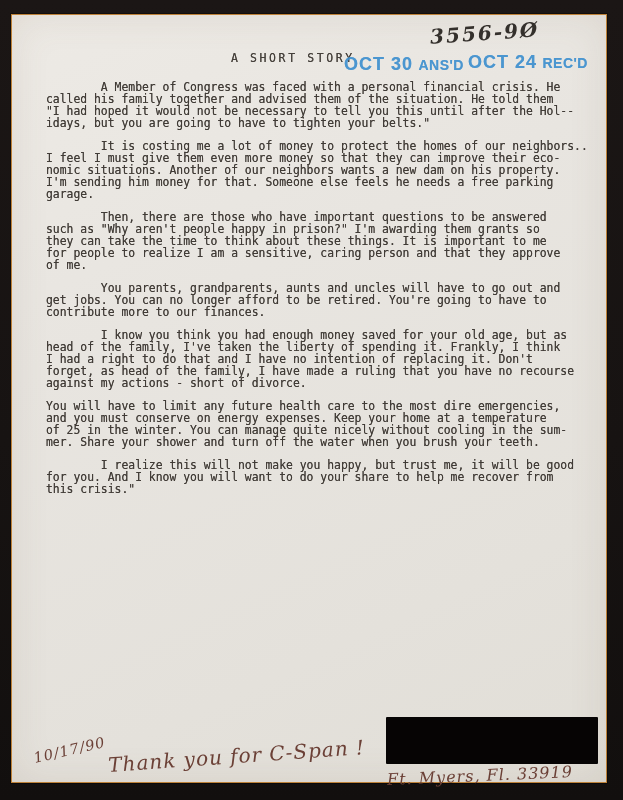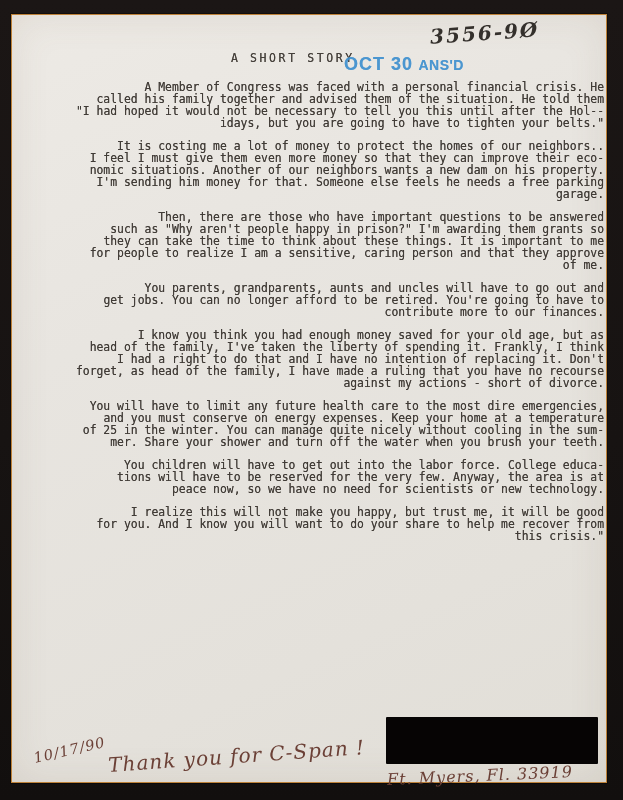--- a/index.html
+++ b/index.html
@@ -34,21 +34,21 @@
   }
   .stamp .big{font-size:18px;}
   .stamp .small{font-size:14px;letter-spacing:.5px;}
   .stamp-answered{left:332px;top:39px;}
   .stamp-received{left:456px;top:37px;}
   .letter-body{
     position:absolute;left:34px;top:66px;width:558px;
     font-size:11.4px;line-height:12.1px;color:#403b36;
     text-shadow:0 0 .45px rgba(64,59,54,.75);
   }
-  .para{white-space:pre;margin:0 0 10.6px 0;text-align:right;}
+  .para{white-space:pre;margin:0 0 10.6px 0;}
   .redaction{
     position:absolute;left:374px;top:702px;width:212px;height:47px;
     background:#060404;border-radius:1px;
   }
   .date-note{left:21px;top:727px;font-size:14.5px;transform:rotate(-13deg);letter-spacing:1px;}
   .thanks-note{left:96px;top:729px;font-size:20px;transform:rotate(-4deg);letter-spacing:1px;}
   .location-note{left:375px;top:751px;font-size:16px;transform:rotate(-2.5deg);letter-spacing:1px;}
 </style>
 </head>
 <body>
@@ -57,20 +57,24 @@
 
   <div class="hw file-number">3556-9Ø</div>
 
   <div class="doc-title">A SHORT STORY</div>
 
   <div class="stamp stamp-answered">
     <span class="big">OCT 30</span>
     <span class="small">ANS'D</span>
   </div>
 
+  <div class="stamp stamp-received">
+    <span class="big">OCT 24</span>
+    <span class="small">REC'D</span>
+  </div>
 
   <div class="letter-body">
     <div class="para">        A Member of Congress was faced with a personal financial crisis. He
 called his family together and advised them of the situation. He told them
 "I had hoped it would not be necessary to tell you this until after the Hol--
 idays, but you are going to have to tighten your belts."</div>
     <div class="para">        It is costing me a lot of money to protect the homes of our neighbors..
 I feel I must give them even more money so that they can improve their eco-
 nomic situations. Another of our neighbors wants a new dam on his property.
 I'm sending him money for that. Someone else feels he needs a free parking
@@ -85,23 +89,20 @@
 contribute more to our finances.</div>
     <div class="para">        I know you think you had enough money saved for your old age, but as
 head of the family, I've taken the liberty of spending it. Frankly, I think
 I had a right to do that and I have no intention of replacing it. Don't
 forget, as head of the family, I have made a ruling that you have no recourse
 against my actions - short of divorce.</div>
     <div class="para">You will have to limit any future health care to the most dire emergencies,
 and you must conserve on energy expenses. Keep your home at a temperature
 of 25 in the winter. You can manage quite nicely without cooling in the sum-
 mer. Share your shower and turn off the water when you brush your teeth.</div>
-    <div class="para">        You children will have to get out into the labor force. College educa-
-tions will have to be reserved for the very few. Anyway, the area is at
-peace now, so we have no need for scientists or new technology.</div>
     <div class="para">        I realize this will not make you happy, but trust me, it will be good
 for you. And I know you will want to do your share to help me recover from
 this crisis."</div>
   </div>
 
   <div class="redaction"></div>
 
   <div class="hw date-note">10/17/90</div>
 
   <div class="hw thanks-note">Thank you for C-Span !</div>

